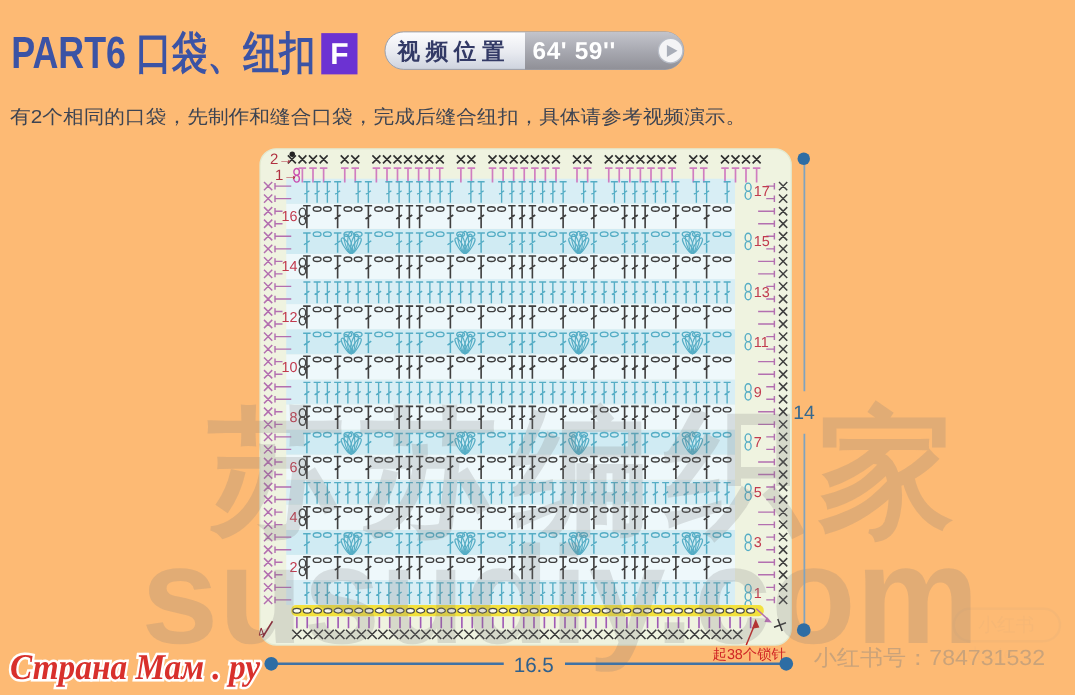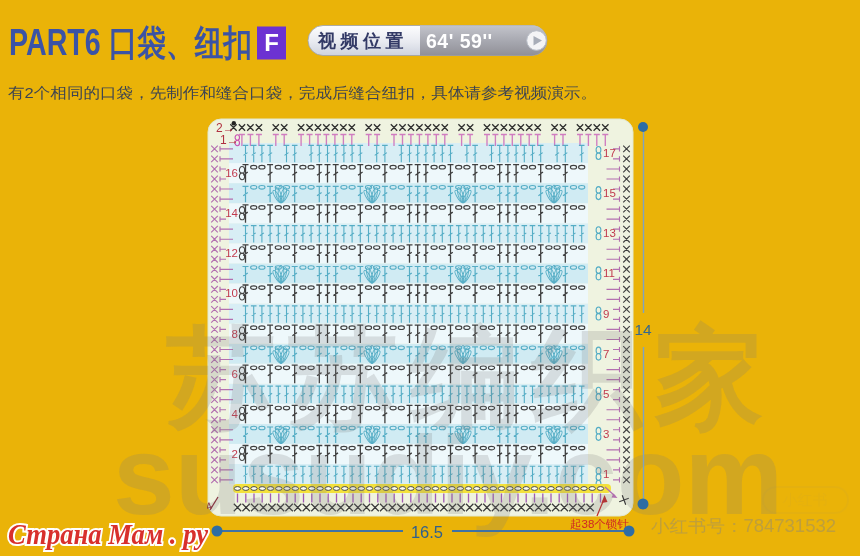--- a/index.html
+++ b/index.html
@@ -1,16 +1,16 @@
 <!DOCTYPE html>
 <html><head><meta charset="utf-8"><style>
 html,body{margin:0;padding:0}
 body{font-family:"Liberation Sans",sans-serif}
 </style></head><body>
-<div style="position:relative;width:860px;height:556px;background:#eab308;overflow:hidden">
+<div style="position:relative;width:860px;height:556px;background:#fdba74;overflow:hidden">
 <svg width="860" height="556" viewBox="0 0 860 556">
 <defs>
 <linearGradient id="silver" x1="0" y1="0" x2="0" y2="1">
           <stop offset="0" stop-color="#fdfdfe"></stop>
           <stop offset="0.55" stop-color="#e8eaf0"></stop>
           <stop offset="1" stop-color="#ced3de"></stop>
         </linearGradient>
 <linearGradient id="gray" x1="0" y1="0" x2="0" y2="1">
           <stop offset="0" stop-color="#c3c4cb"></stop>
           <stop offset="0.5" stop-color="#a8a9b1"></stop>

